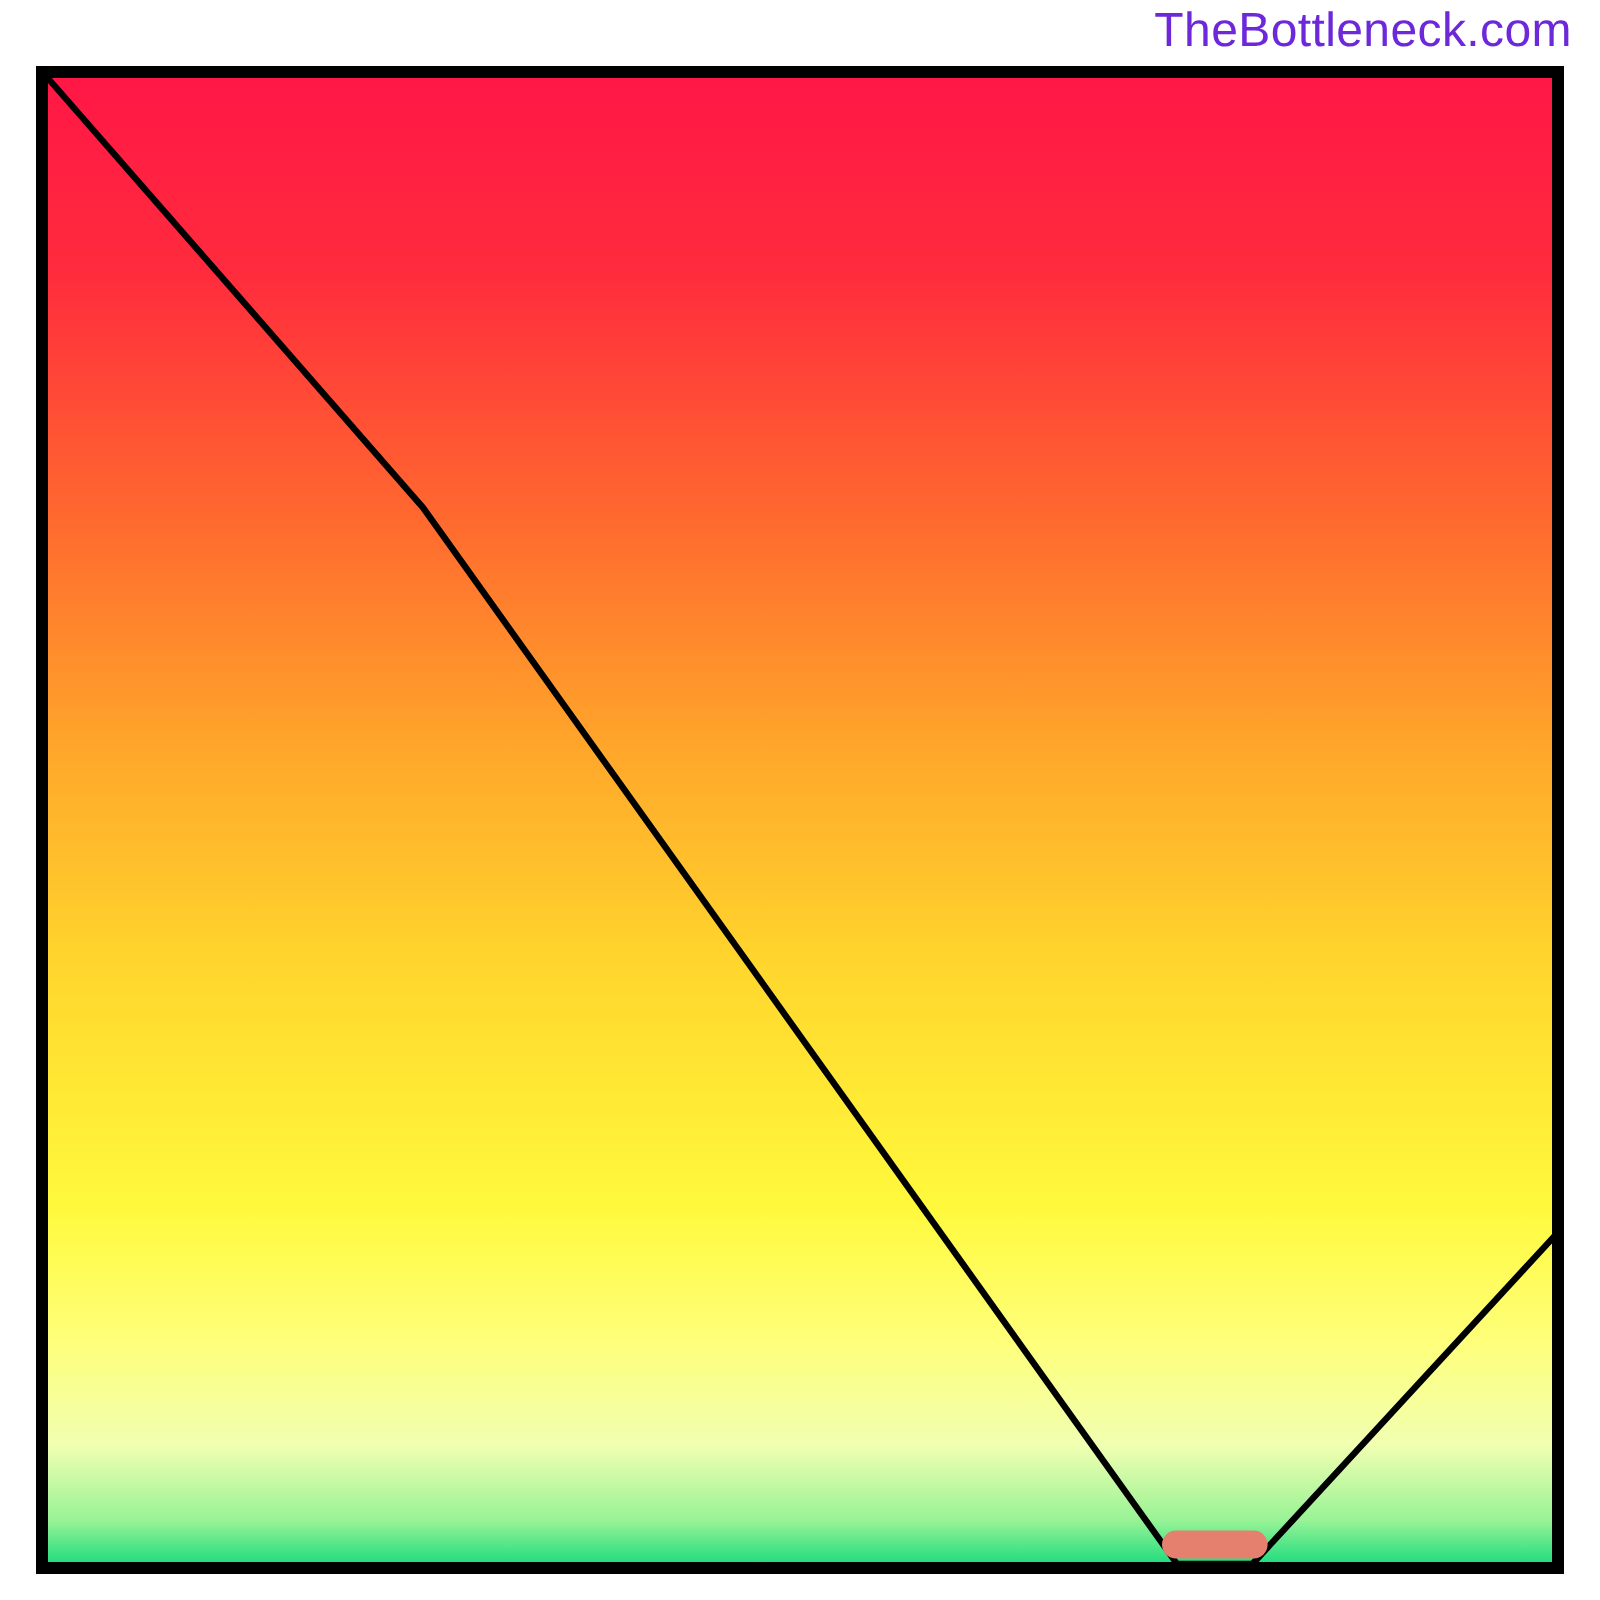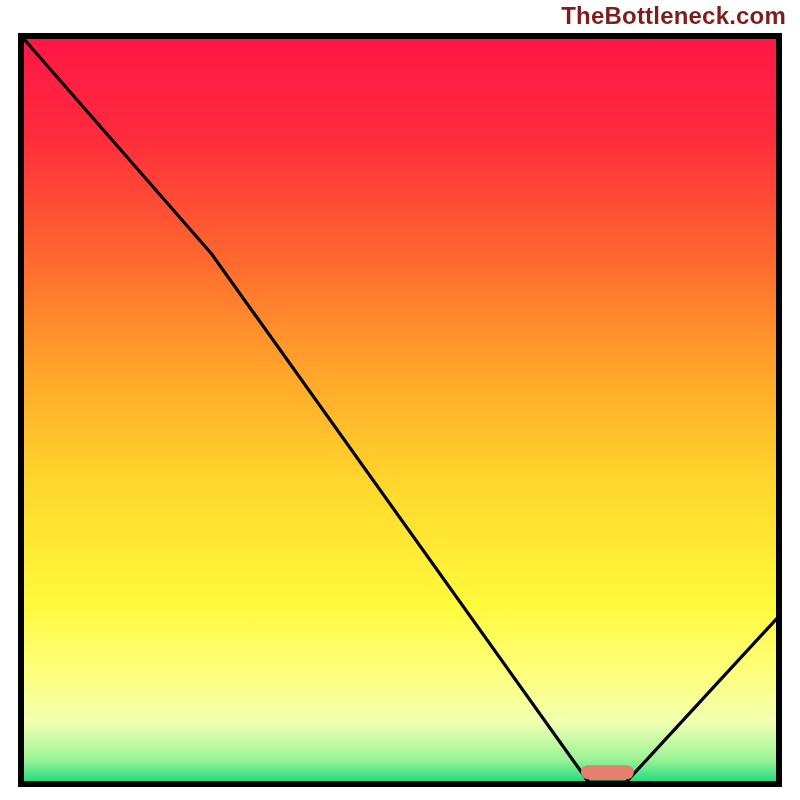--- a/index.html
+++ b/index.html
@@ -13,22 +13,22 @@
   .container {
     position: relative;
     width: 800px;
     height: 800px;
   }
   .watermark {
     position: absolute;
     top: 2px;
     right: 14px;
     font-size: 24px;
-    font-weight: bold;
-    color: #7f1d1d;
+    font-weight: normal;
+    color: #6d28d9;
     letter-spacing: 0.2px;
     z-index: 10;
   }
   svg.chart {
     position: absolute;
     top: 30px;
     left: 15px;
     width: 770px;
     height: 760px;
   }

